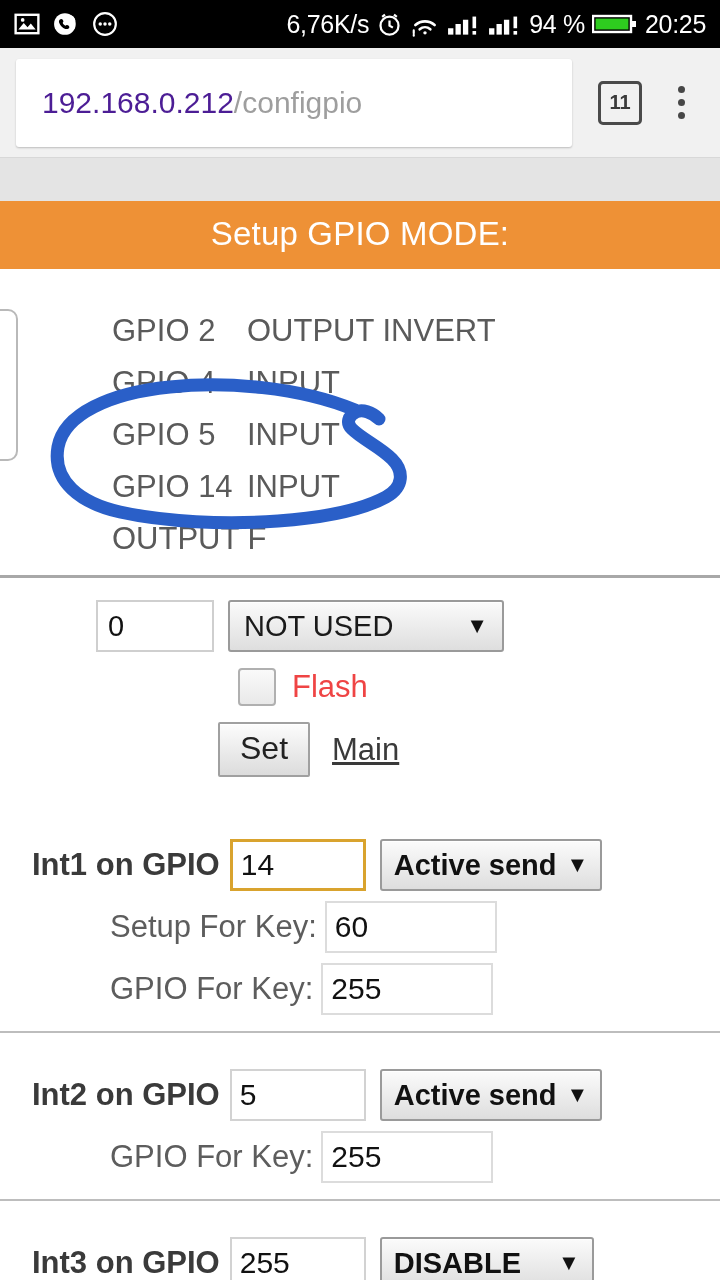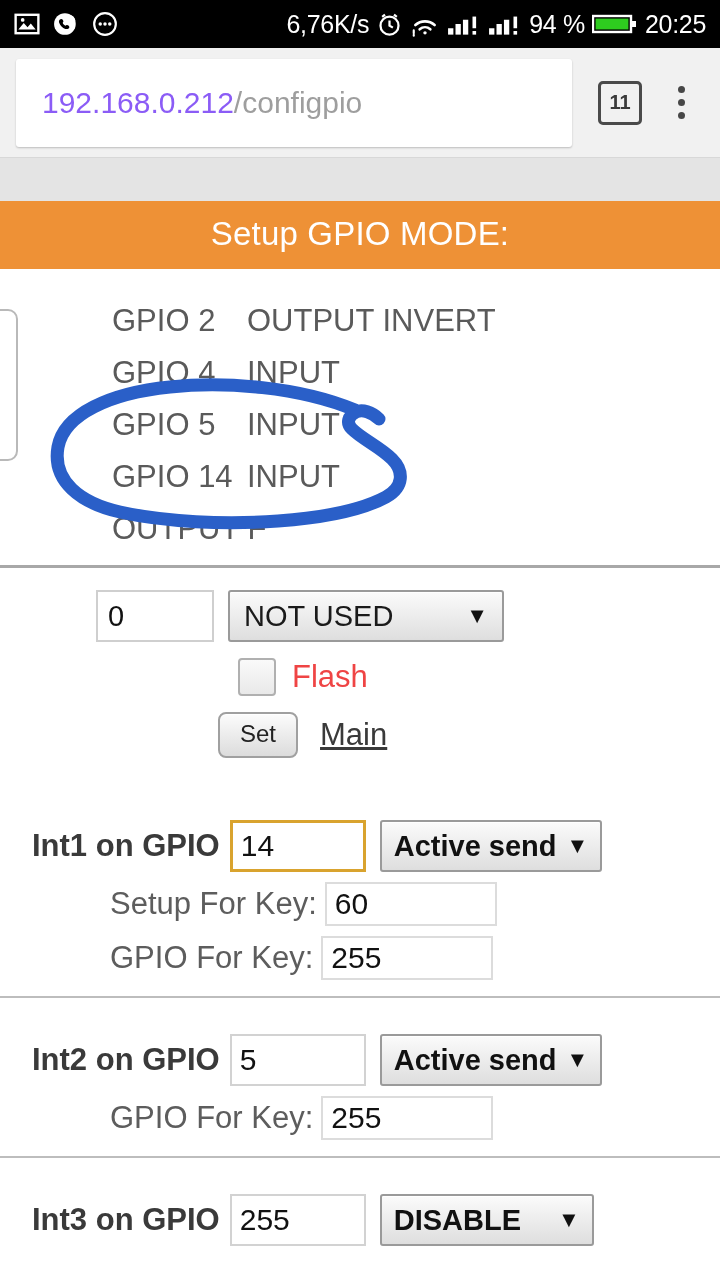--- a/index.html
+++ b/index.html
@@ -33,21 +33,21 @@
   }
   .omnibox {
     flex: 1; height: 88px;
     background: #ffffff;
     border-radius: 3px;
     display: flex; align-items: center;
     padding: 0 26px;
     box-shadow: 0 1px 2px rgba(0,0,0,0.22);
     overflow: hidden; white-space: nowrap;
   }
-  .url-host { font-size: 30px; color: #8b5cf6; }
+  .url-host { font-size: 30px; color: #4c1d95; }
   .url-path { font-size: 30px; color: #9e9e9e; }
   .tabcount {
     width: 44px; height: 44px;
     margin-left: 26px;
     border: 3px solid #4a4a4a;
     border-radius: 5px;
     display: flex; align-items: center; justify-content: center;
     font-size: 20px; font-weight: bold; color: #3a3a3a;
   }
   .kebab {
@@ -63,21 +63,21 @@
   .bar-orange {
     background: #ee9136;
     color: #ffffff;
     text-align: center;
     font-size: 33px;
     padding: 14px 0 16px 0;
     letter-spacing: 0.2px;
   }
 
   
-  .gpio-list { padding: 26px 0 10px 0; position: relative; }
+  .gpio-list { padding: 36px 0 10px 0; position: relative; }
   .gpio-row {
     display: flex;
     font-size: 31px;
     color: #5a5a5a;
     padding: 8px 0;
     line-height: 36px;
     padding-left: 112px;
   }
   .gpio-name { width: 135px; flex: none; }
   .gpio-mode { flex: none; }
@@ -124,23 +124,23 @@
   .sel .arrow { margin-left: auto; font-size: 22px; color: #111111; }
   .frow-2 { padding-left: 238px; margin-top: 16px; }
   .cbox {
     width: 38px; height: 38px;
     border: 2px solid #b0b0b0; border-radius: 4px;
     background: linear-gradient(#fafafa, #e9e9e9);
   }
   .cblabel { font-size: 31px; color: #ef4444; margin-left: 16px; }
   .frow-3 { padding-left: 218px; margin-top: 16px; }
   .btn {
-    border: 2px solid #a0a0a0; border-radius: 8px;
+    border: 2px solid #a0a0a0; border-radius: 2px;
     background: linear-gradient(#fcfcfc, #dcdcdc);
-    font-size: 24px; color: #222222;
+    font-size: 32px; color: #222222;
     padding: 6px 20px 8px 20px;
     box-shadow: inset 0 1px 0 #ffffff;
     font-family: "Liberation Sans", sans-serif;
   }
   .link {
     margin-left: 22px;
     font-size: 31px; color: #3a3a3a;
     text-decoration: underline;
   }
 
@@ -167,21 +167,21 @@
     padding: 9px 12px;
     font-size: 29px; color: #111111; font-weight: bold;
     box-shadow: inset 0 1px 0 #ffffff;
     white-space: nowrap;
   }
   .int-sel .arrow { margin-left: auto; padding-left: 10px; font-size: 22px; }
   .sub-row { display: flex; align-items: center; margin-top: 10px; padding-left: 110px; }
   .sub-label { font-size: 31px; color: #5d5d5d; white-space: nowrap; }
   .sub-in {
     margin-left: 8px;
-    width: 172px; height: 44px;
+    width: 172px; height: 52px;
     border: 2px solid #dcdcdc;
     background: #ffffff;
     font-size: 30px; color: #111111;
     padding: 0 8px; line-height: 48px;
     font-family: "Liberation Sans", sans-serif;
   }
 </style>
 </head>
 <body>
 

